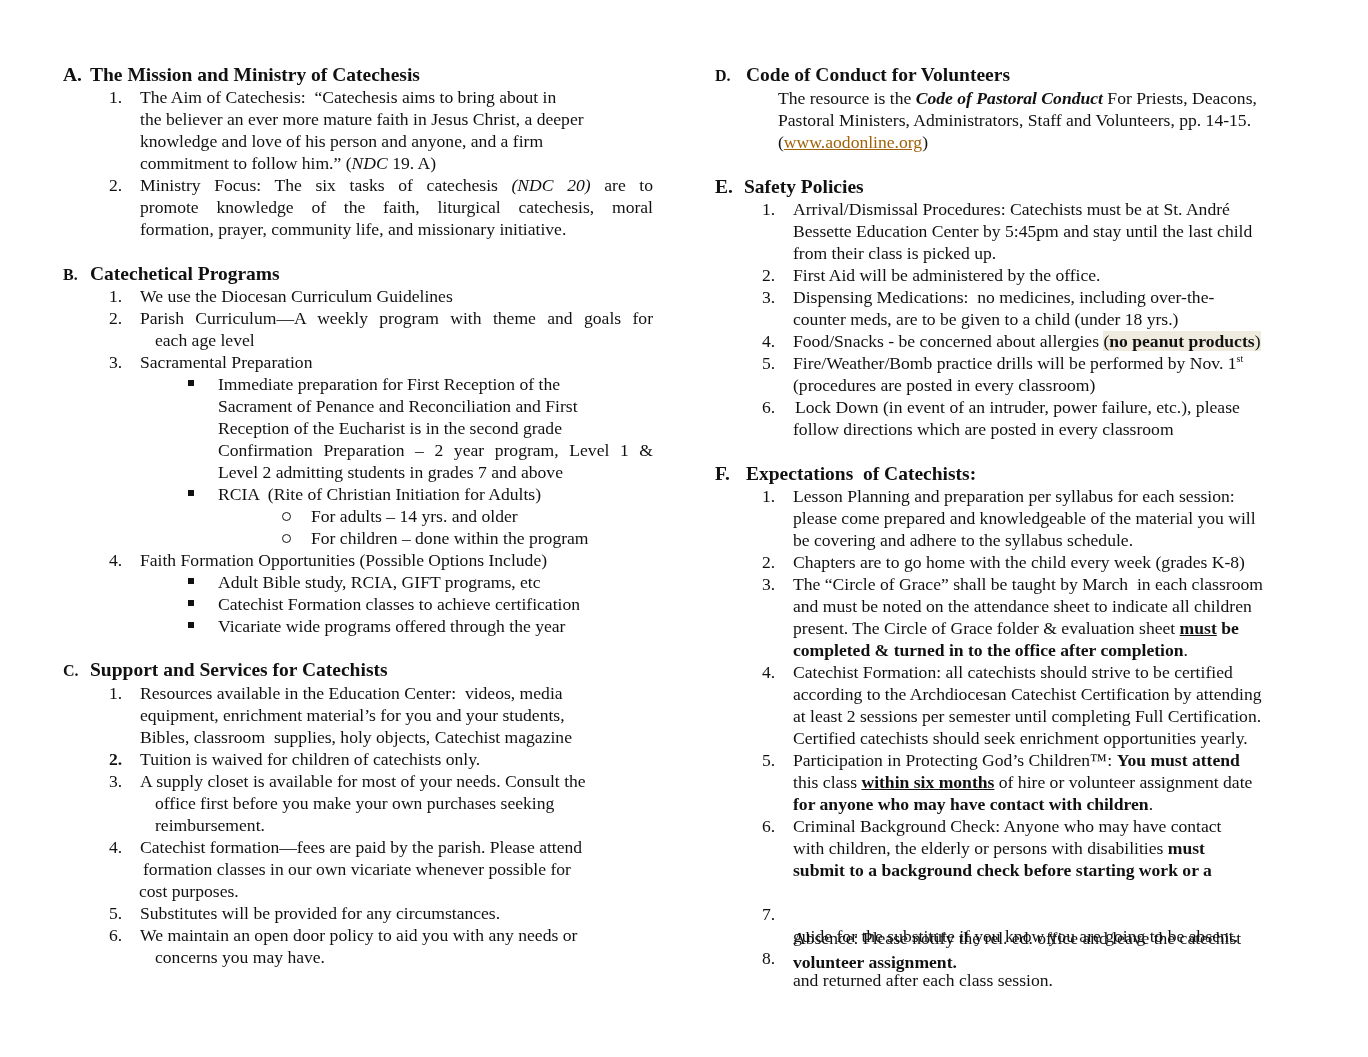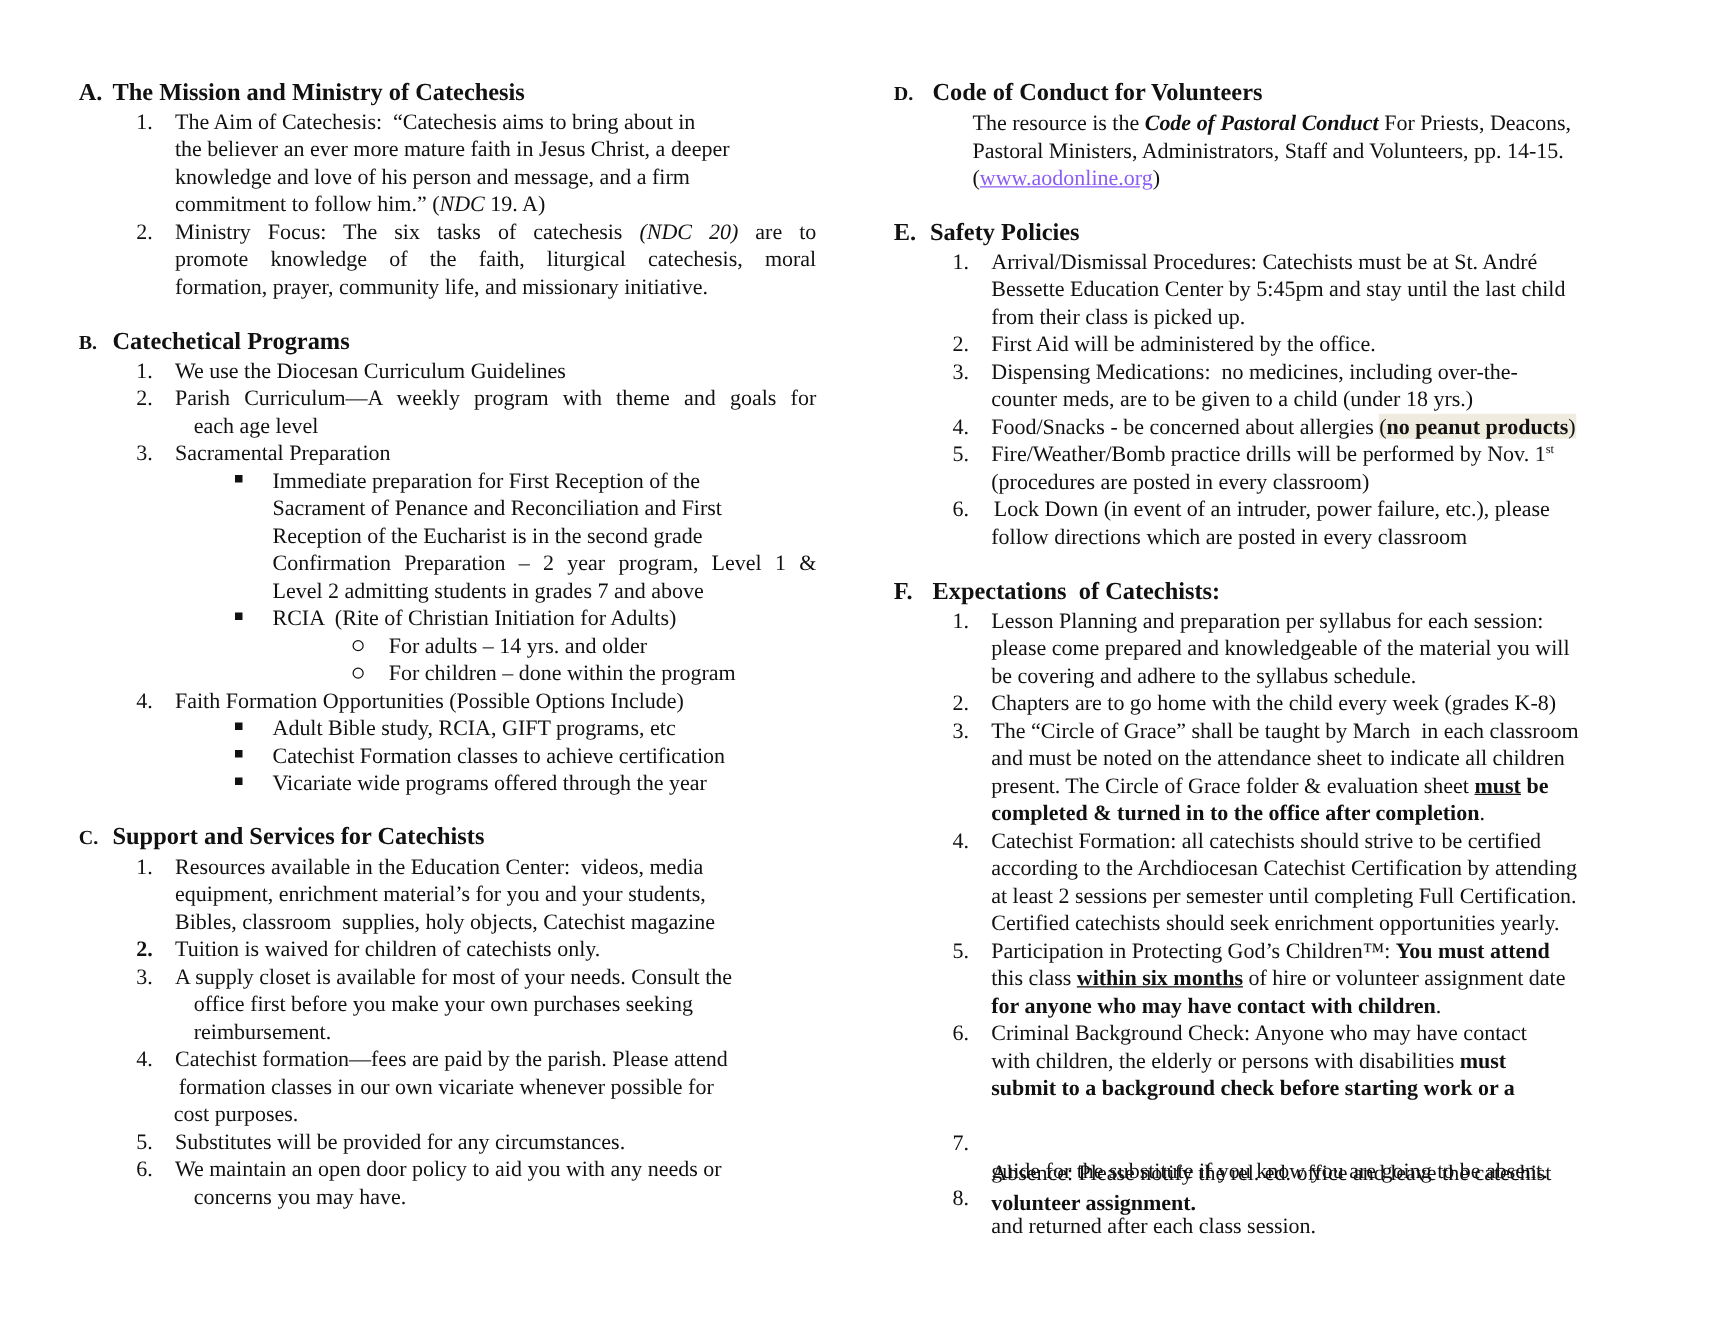--- a/index.html
+++ b/index.html
@@ -25,21 +25,21 @@
 <body>
 
 <div class="page">
 
   <div class="h" style="left:63px; top:63px;">
     <span class="lt">A.</span><span>The Mission and Ministry of Catechesis</span>
   </div>
   <div class="num" style="left:109px; top:86px;">1.</div>
   <div class="ln" style="left: 140px; top: 86px; white-space: pre;">The Aim of Catechesis:  “Catechesis aims to bring about in</div>
   <div class="ln" style="left: 140px; top: 108px; white-space: pre;">the believer an ever more mature faith in Jesus Christ, a deeper</div>
-  <div class="ln" style="left: 140px; top: 130px; white-space: pre;">knowledge and love of his person and message, and a firm</div>
+  <div class="ln" style="left: 140px; top: 130px; white-space: pre;">knowledge and love of his person and anyone, and a firm</div>
   <div class="ln" style="left: 140px; top: 152px; white-space: pre;"><span style="white-space: pre;">commitment to follow him.” (</span><i style="white-space: pre;">NDC</i><span style="white-space: pre;"> 19. A)</span></div>
 
   <div class="num" style="left:109px; top:174px;">2.</div>
   <div class="ln just" style="left:140px; top:174px; width:513px;"><span style="white-space: pre;">Ministry Focus: The six tasks of catechesis </span><i style="white-space: pre;">(NDC 20)</i><span style="white-space: pre;"> are to</span></div>
   <div class="ln just" style="left:140px; top:196px; width:513px;">promote knowledge of the faith, liturgical catechesis, moral</div>
   <div class="ln" style="left: 140px; top: 218px; white-space: pre;">formation, prayer, community life, and missionary initiative.</div>
 
   <div class="h" style="left:63px; top:262px;">
     <span class="lt small">B.</span><span>Catechetical Programs</span>
   </div>
@@ -95,21 +95,21 @@
   <div class="ln" style="left: 140px; top: 902px; white-space: pre;">Substitutes will be provided for any circumstances.</div>
   <div class="num" style="left:109px; top:924px;">6.</div>
   <div class="ln" style="left: 140px; top: 924px; white-space: pre;">We maintain an open door policy to aid you with any needs or</div>
   <div class="ln" style="left: 155px; top: 946px; white-space: pre;">concerns you may have.</div>
 
   <div class="h" style="left:715px; top:63px;">
     <span class="lt small" style="width:31px;">D.</span><span>Code of Conduct for Volunteers</span>
   </div>
   <div class="ln" style="left: 778px; top: 87px; white-space: pre;"><span style="white-space: pre;">The resource is the </span><b style="white-space: pre;"><i style="white-space: pre;">Code of Pastoral Conduct</i></b><span style="white-space: pre;"> For Priests, Deacons,</span></div>
   <div class="ln" style="left: 778px; top: 109px; white-space: pre;">Pastoral Ministers, Administrators, Staff and Volunteers, pp. 14-15.</div>
-  <div class="ln" style="left: 778px; top: 131px; white-space: pre;"><span style="white-space: pre;">(</span><a class="link" style="white-space: pre; color: #8b5cf6; font-family: Liberation Serif, serif;">www.aodonline.org</a><span style="white-space: pre;">)</span></div>
+  <div class="ln" style="left: 778px; top: 131px; white-space: pre;"><span style="white-space: pre;">(</span><a class="link" style="white-space: pre; color: #a16207; font-family: Liberation Serif, serif;">www.aodonline.org</a><span style="white-space: pre;">)</span></div>
 
   <div class="h" style="left:715px; top:175px;">
     <span class="lt" style="width:29px;">E.</span><span>Safety Policies</span>
   </div>
   <div class="num" style="left:762px; top:198px;">1.</div>
   <div class="ln" style="left: 793px; top: 198px; white-space: pre;">Arrival/Dismissal Procedures: Catechists must be at St. André</div>
   <div class="ln" style="left: 793px; top: 220px; white-space: pre;">Bessette Education Center by 5:45pm and stay until the last child</div>
   <div class="ln" style="left: 793px; top: 242px; white-space: pre;">from their class is picked up.</div>
   <div class="num" style="left:762px; top:264px;">2.</div>
   <div class="ln" style="left: 793px; top: 264px; white-space: pre;">First Aid will be administered by the office.</div>

